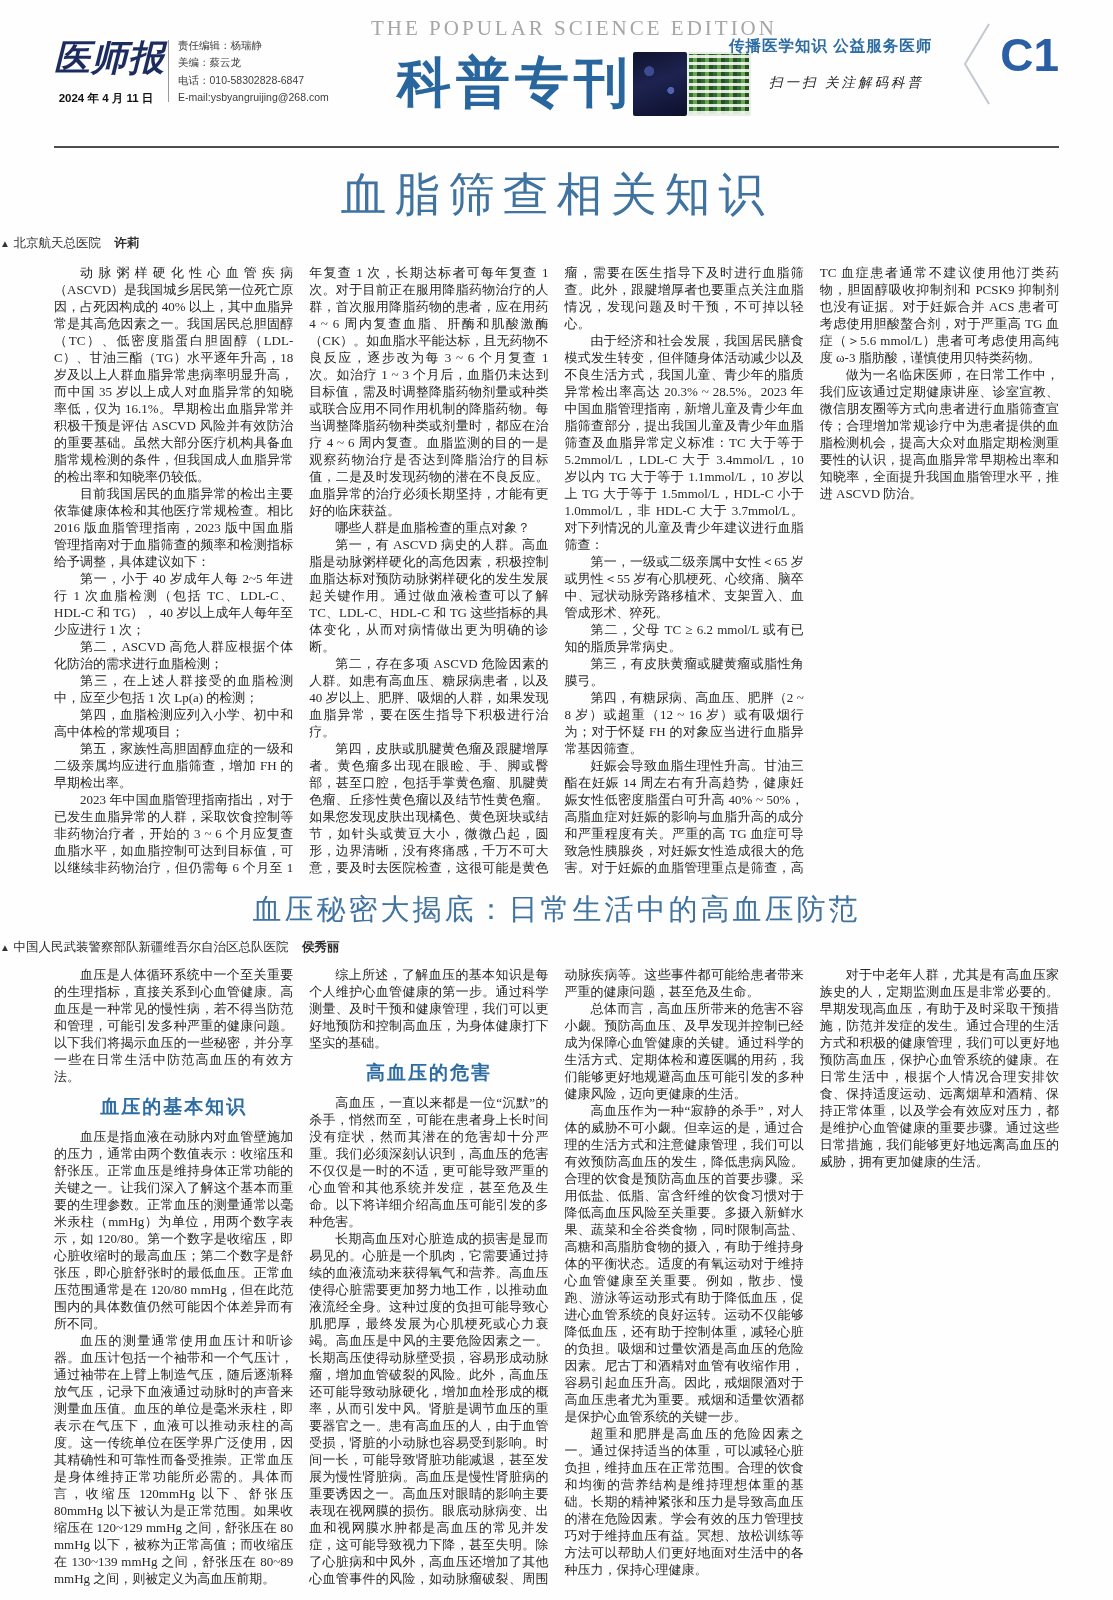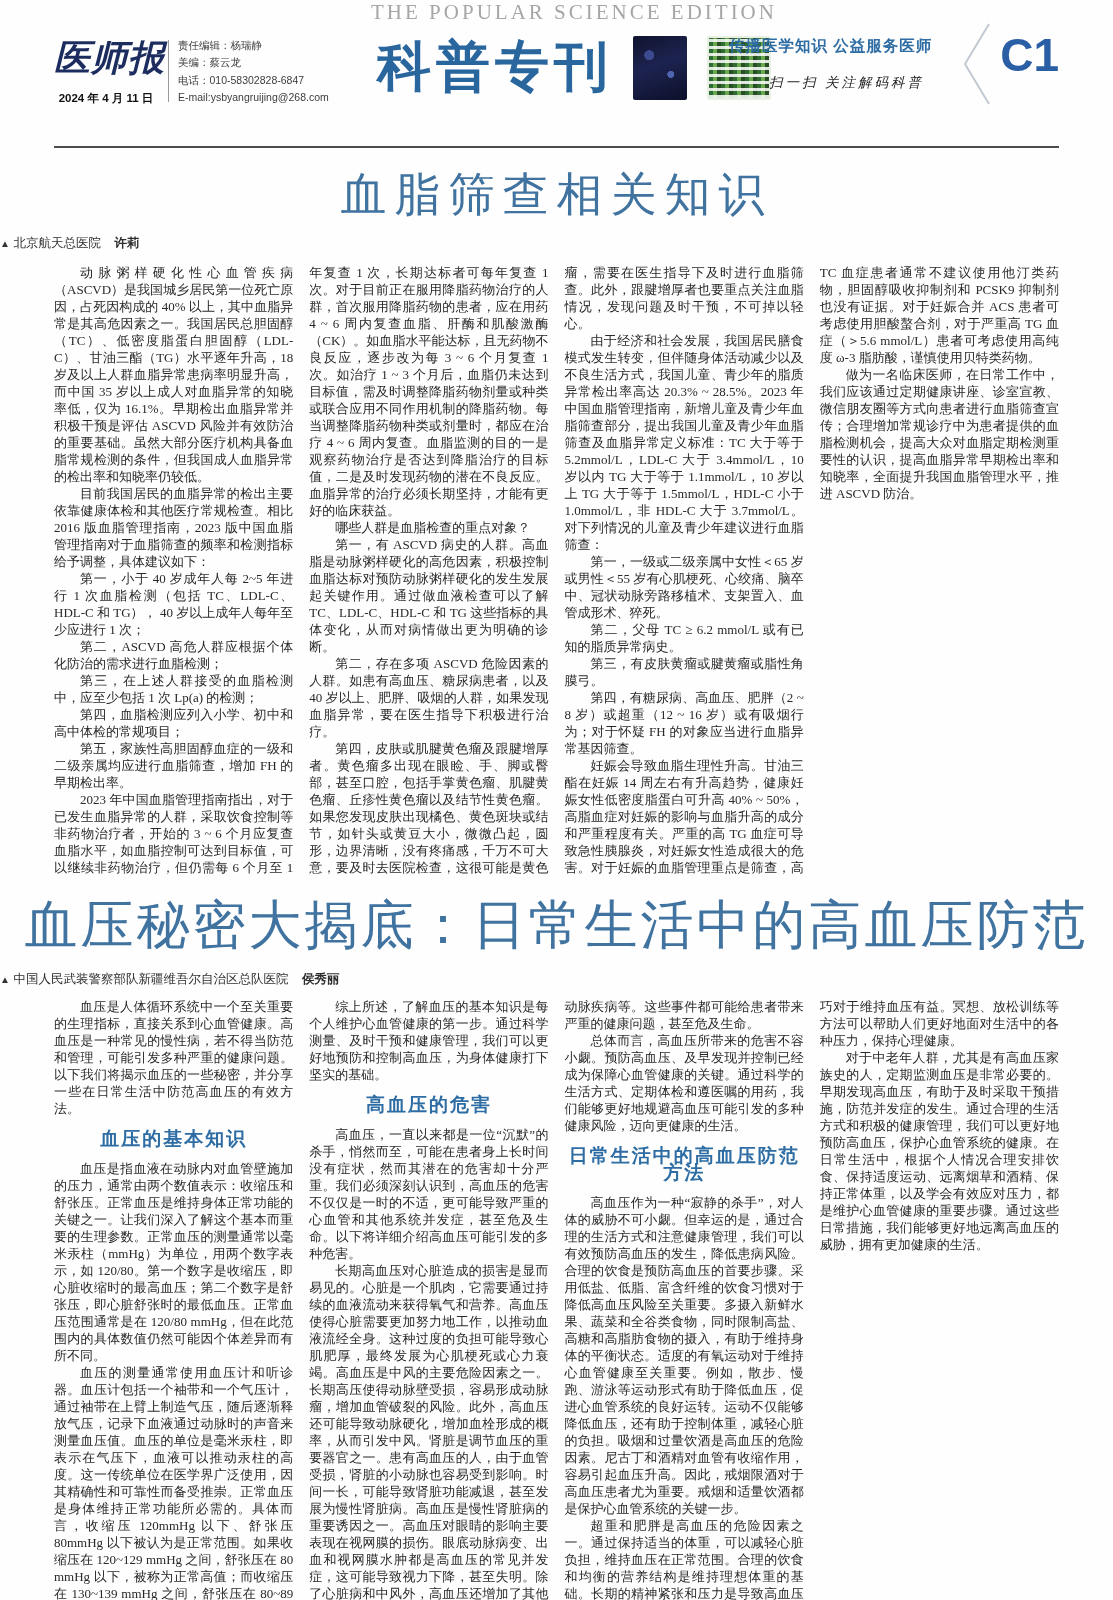--- a/index.html
+++ b/index.html
@@ -14,24 +14,24 @@
   .logo-block { position:absolute; left:0; top:34px; width:104px; text-align:center; }
   .logo-name {
     font-family:"Liberation Serif","DejaVu Serif",serif; font-style:italic; font-weight:bold;
     font-size:36px; color:#1c2c5e; letter-spacing:1px; white-space:nowrap;
   }
   .logo-date { margin-top:8px; font-size:11.5px; font-weight:bold; color:#111;
     font-family:"Liberation Sans","DejaVu Sans",sans-serif; white-space:nowrap; }
   .header-divider-v { position:absolute; left:114px; top:40px; width:1px; height:62px; background:#9a9a9a; }
   .editor-info { position:absolute; left:124px; top:37px; font-size:10.5px; color:#3d3d3d;
     line-height:1.65; font-family:"Liberation Sans","DejaVu Sans",sans-serif; }
-  .center-block { position:absolute; left:300px; top:0; width:440px; text-align:center; }
+  .center-block { position:absolute; left:300px; top:16px; width:440px; text-align:center; }
   .edition-en { font-family:"Liberation Serif","DejaVu Serif",serif; color:#a6a6a6;
     font-size:21px; letter-spacing:3px; white-space:nowrap; }
-  .edition-row { display:flex; align-items:center; justify-content:center; margin-top:6px; gap:20px; }
+  .edition-row { display:flex; align-items:center; justify-content:center; margin-top:6px; gap:0; }
   .edition-cn { font-family:"Liberation Sans","DejaVu Sans",sans-serif; font-weight:bold;
     font-size:54px; color:#2a669e; letter-spacing:5px; white-space:nowrap; }
   .promo-img { width:54px; height:64px; border-radius:2px;
     background:radial-gradient(circle at 30% 30%, #3c4a8f 0 8%, transparent 9%),
                radial-gradient(circle at 70% 60%, #4f63b0 0 6%, transparent 7%),
                linear-gradient(160deg,#10142e 0%, #1d2350 45%, #0c102a 100%); }
   .qr-img { width:64px; height:64px; border-radius:2px;
     background:
       repeating-linear-gradient(0deg, rgba(255,255,255,.85) 0 3px, transparent 3px 7px),
       repeating-linear-gradient(90deg, #2f6b33 0 4px, #6aa84f 4px 8px, #274f23 8px 12px);
@@ -45,21 +45,21 @@
   .chevron-icon svg { width:100%; height:100%; }
   .page-no { position:absolute; right:0; top:28px; font-family:"Liberation Sans","DejaVu Sans",sans-serif;
     font-weight:bold; font-size:46px; color:#2a5fa5; }
   .header-rule { position:absolute; left:0; right:0; bottom:0; height:2px; background:#4c4c4c; }
   
   .article-title {
     text-align:center; font-family:"Liberation Sans","DejaVu Sans",sans-serif;
     font-weight:400; color:#40739f; letter-spacing:8px; white-space:nowrap;
   }
   .title-1 { margin-top:16px; font-size:46px; }
-  .title-2 { margin-top:14px; font-size:53px; letter-spacing:3px; }
+  .title-2 { margin-top:14px; font-size:29px; letter-spacing:3px; }
   .byline { font-size:12.5px; color:#2e2e2e; margin-top:9px;
     font-family:"Liberation Sans","DejaVu Sans",sans-serif; }
   .byline .marker { font-size:10px; color:#333; }
   .byline .author { font-weight:bold; margin-left:10px; }
   .article-body {
     margin:12px 54px 0 54px; column-count:4; column-gap:16px; column-fill:auto;
     font-size:13px; line-height:17px; text-align:justify; color:#282828; overflow:hidden;
   }
   .body-1 { height:612px; }
   .body-2 { height:628px; margin-top:10px; }
@@ -148,21 +148,20 @@
     <div class="article-body body-2">
       <p>血压是人体循环系统中一个至关重要的生理指标，直接关系到心血管健康。高血压是一种常见的慢性病，若不得当防范和管理，可能引发多种严重的健康问题。以下我们将揭示血压的一些秘密，并分享一些在日常生活中防范高血压的有效方法。</p>
       <h3 class="subhead">血压的基本知识</h3>
       <p>血压是指血液在动脉内对血管壁施加的压力，通常由两个数值表示：收缩压和舒张压。正常血压是维持身体正常功能的关键之一。让我们深入了解这个基本而重要的生理参数。正常血压的测量通常以毫米汞柱（mmHg）为单位，用两个数字表示，如 120/80。第一个数字是收缩压，即心脏收缩时的最高血压；第二个数字是舒张压，即心脏舒张时的最低血压。正常血压范围通常是在 120/80 mmHg，但在此范围内的具体数值仍然可能因个体差异而有所不同。</p>
       <p>血压的测量通常使用血压计和听诊器。血压计包括一个袖带和一个气压计，通过袖带在上臂上制造气压，随后逐渐释放气压，记录下血液通过动脉时的声音来测量血压值。血压的单位是毫米汞柱，即表示在气压下，血液可以推动汞柱的高度。这一传统单位在医学界广泛使用，因其精确性和可靠性而备受推崇。正常血压是身体维持正常功能所必需的。具体而言，收缩压 120mmHg 以下、舒张压 80mmHg 以下被认为是正常范围。如果收缩压在 120~129 mmHg 之间，舒张压在 80 mmHg 以下，被称为正常高值；而收缩压在 130~139 mmHg 之间，舒张压在 80~89 mmHg 之间，则被定义为高血压前期。</p>
       <p>综上所述，了解血压的基本知识是每个人维护心血管健康的第一步。通过科学测量、及时干预和健康管理，我们可以更好地预防和控制高血压，为身体健康打下坚实的基础。</p>
       <h3 class="subhead">高血压的危害</h3>
       <p>高血压，一直以来都是一位“沉默”的杀手，悄然而至，可能在患者身上长时间没有症状，然而其潜在的危害却十分严重。我们必须深刻认识到，高血压的危害不仅仅是一时的不适，更可能导致严重的心血管和其他系统并发症，甚至危及生命。以下将详细介绍高血压可能引发的多种危害。</p>
       <p>长期高血压对心脏造成的损害是显而易见的。心脏是一个肌肉，它需要通过持续的血液流动来获得氧气和营养。高血压使得心脏需要更加努力地工作，以推动血液流经全身。这种过度的负担可能导致心肌肥厚，最终发展为心肌梗死或心力衰竭。高血压是中风的主要危险因素之一。长期高压使得动脉壁受损，容易形成动脉瘤，增加血管破裂的风险。此外，高血压还可能导致动脉硬化，增加血栓形成的概率，从而引发中风。肾脏是调节血压的重要器官之一。患有高血压的人，由于血管受损，肾脏的小动脉也容易受到影响。时间一长，可能导致肾脏功能减退，甚至发展为慢性肾脏病。高血压是慢性肾脏病的重要诱因之一。高血压对眼睛的影响主要表现在视网膜的损伤。眼底动脉病变、出血和视网膜水肿都是高血压的常见并发症，这可能导致视力下降，甚至失明。除了心脏病和中风外，高血压还增加了其他心血管事件的风险，如动脉瘤破裂、周围动脉疾病等。这些事件都可能给患者带来严重的健康问题，甚至危及生命。</p>
       <p>总体而言，高血压所带来的危害不容小觑。预防高血压、及早发现并控制已经成为保障心血管健康的关键。通过科学的生活方式、定期体检和遵医嘱的用药，我们能够更好地规避高血压可能引发的多种健康风险，迈向更健康的生活。</p>
-      <h3 class="subhead">日常生活中的高血压防范方法</h3>
       <p>高血压作为一种“寂静的杀手”，对人体的威胁不可小觑。但幸运的是，通过合理的生活方式和注意健康管理，我们可以有效预防高血压的发生，降低患病风险。合理的饮食是预防高血压的首要步骤。采用低盐、低脂、富含纤维的饮食习惯对于降低高血压风险至关重要。多摄入新鲜水果、蔬菜和全谷类食物，同时限制高盐、高糖和高脂肪食物的摄入，有助于维持身体的平衡状态。适度的有氧运动对于维持心血管健康至关重要。例如，散步、慢跑、游泳等运动形式有助于降低血压，促进心血管系统的良好运转。运动不仅能够降低血压，还有助于控制体重，减轻心脏的负担。吸烟和过量饮酒是高血压的危险因素。尼古丁和酒精对血管有收缩作用，容易引起血压升高。因此，戒烟限酒对于高血压患者尤为重要。戒烟和适量饮酒都是保护心血管系统的关键一步。</p>
       <p>超重和肥胖是高血压的危险因素之一。通过保持适当的体重，可以减轻心脏负担，维持血压在正常范围。合理的饮食和均衡的营养结构是维持理想体重的基础。长期的精神紧张和压力是导致高血压的潜在危险因素。学会有效的压力管理技巧对于维持血压有益。冥想、放松训练等方法可以帮助人们更好地面对生活中的各种压力，保持心理健康。</p>
       <p>对于中老年人群，尤其是有高血压家族史的人，定期监测血压是非常必要的。早期发现高血压，有助于及时采取干预措施，防范并发症的发生。通过合理的生活方式和积极的健康管理，我们可以更好地预防高血压，保护心血管系统的健康。在日常生活中，根据个人情况合理安排饮食、保持适度运动、远离烟草和酒精、保持正常体重，以及学会有效应对压力，都是维护心血管健康的重要步骤。通过这些日常措施，我们能够更好地远离高血压的威胁，拥有更加健康的生活。</p>
 
     </div>
   </div>
 
 </div>
 
 </body></html>

